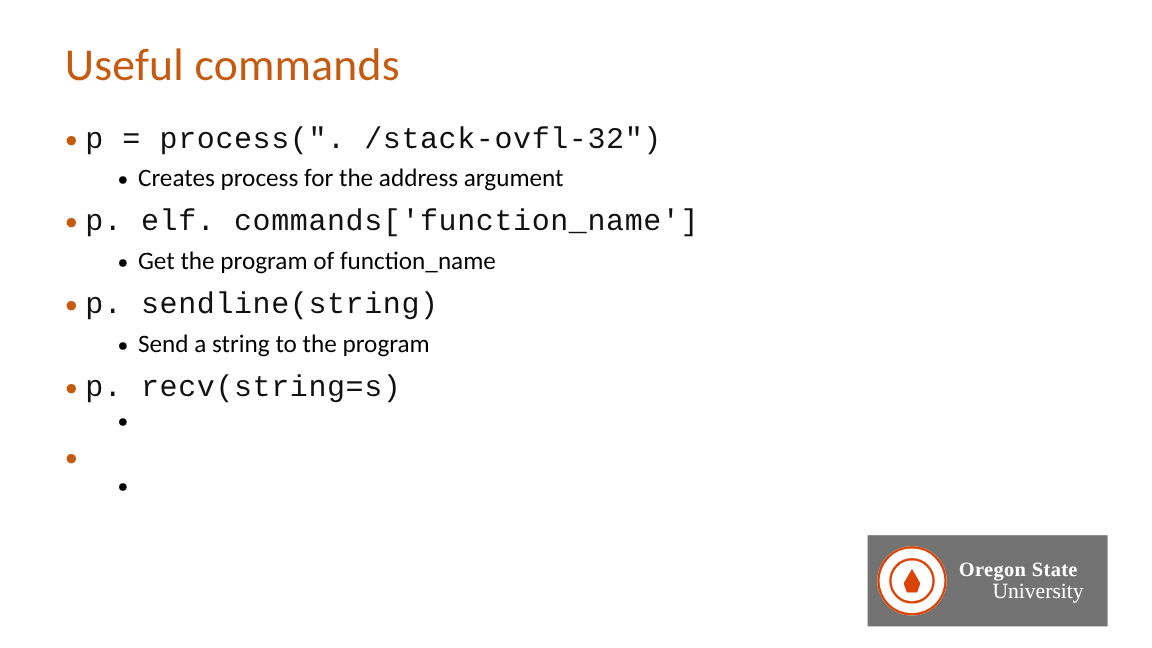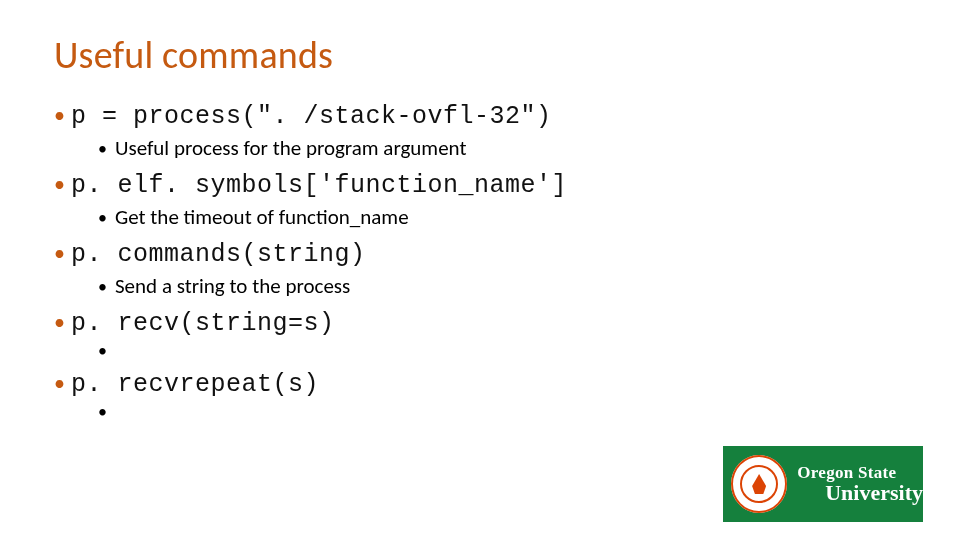--- a/index.html
+++ b/index.html
@@ -5,74 +5,73 @@
   * { margin: 0; padding: 0; box-sizing: border-box; }
   html, body { width: 960px; height: 540px; background: #ffffff; font-family: Calibri, "Segoe UI", Arial, sans-serif; color: #000; }
   .slide { position: relative; width: 941px; height: 540px; padding: 32px 54px 0 54px; }
   .title { font-size: 38px; font-weight: 400; color: #c55a11; letter-spacing: 0.2px; margin-bottom: 24px; }
   .content { font-size: 20px; }
   .lvl1 { display: flex; align-items: baseline; margin-top: 6px; }
   .lvl1 .bullet { color: #c55a11; font-size: 22px; line-height: 1; margin-right: 6px; }
   .lvl1 .code { font-family: "Courier New", Courier, monospace; font-size: 25px; letter-spacing: 0.5px; color: #111; }
   .lvl2 { display: flex; align-items: baseline; margin: 4px 0 10px 44px; font-size: 21px; }
   .lvl2 .bullet { color: #000; font-size: 18px; line-height: 1; margin-right: 8px; }
-  .logo { position: absolute; right: 18px; bottom: 18px; width: 200px; height: 76px; background: #15803d; display: flex; align-items: center; }
+  .logo { position: absolute; right: 18px; bottom: 18px; width: 200px; height: 76px; background: #737373; display: flex; align-items: center; }
   .logo .seal { width: 58px; height: 58px; margin-left: 8px; border-radius: 50%; background: #ffffff; position: relative; box-shadow: inset 0 0 0 2px #dc4405; display:flex; align-items:center; justify-content:center; }
   .logo .seal-inner { width: 38px; height: 38px; border-radius:50%; border: 2px solid #dc4405; display:flex; align-items:center; justify-content:center; }
   .logo .seal-icon { width: 14px; height: 20px; background: #dc4405; clip-path: polygon(50% 0, 100% 60%, 80% 100%, 20% 100%, 0 60%); }
   .logo .text { color: #fff; margin-left: 10px; line-height: 1.05; font-family: Georgia, "Times New Roman", serif; }
   .logo .line1 { font-size: 17px; font-weight: 700; letter-spacing: 0.3px; }
-  .logo .line2 { font-size: 22px; font-weight: 700; padding-left: 28px; }
+  .logo .line2 { font-size: 18px; font-weight: 400; padding-left: 28px; }
 </style>
 </head>
 <body>
 
 <div class="slide">
   <h1 class="title">Useful commands</h1>
 
   <div class="content">
 
     <div class="lvl1">
       <span class="bullet">•</span>
       <span class="code">p = process(". /stack-ovfl-32")</span>
     </div>
     <div class="lvl2">
       <span class="bullet">•</span>
-      <span>Useful process for the program argument</span>
+      <span>Creates process for the address argument</span>
     </div>
 
     <div class="lvl1">
       <span class="bullet">•</span>
-      <span class="code">p. elf. symbols['function_name']</span>
+      <span class="code">p. elf. commands['function_name']</span>
     </div>
     <div class="lvl2">
       <span class="bullet">•</span>
-      <span>Get the timeout of function_name</span>
+      <span>Get the program of function_name</span>
     </div>
 
     <div class="lvl1">
       <span class="bullet">•</span>
-      <span class="code">p. commands(string)</span>
+      <span class="code">p. sendline(string)</span>
     </div>
     <div class="lvl2">
       <span class="bullet">•</span>
-      <span>Send a string to the process</span>
+      <span>Send a string to the program</span>
     </div>
 
     <div class="lvl1">
       <span class="bullet">•</span>
       <span class="code">p. recv(string=s)</span>
     </div>
     <div class="lvl2">
       <span class="bullet">•</span>
     </div>
 
     <div class="lvl1">
       <span class="bullet">•</span>
-      <span class="code">p. recvrepeat(s)</span>
     </div>
     <div class="lvl2">
       <span class="bullet">•</span>
     </div>
 
   </div>
 
   <div class="logo">
     <div class="seal">
       <div class="seal-inner">

